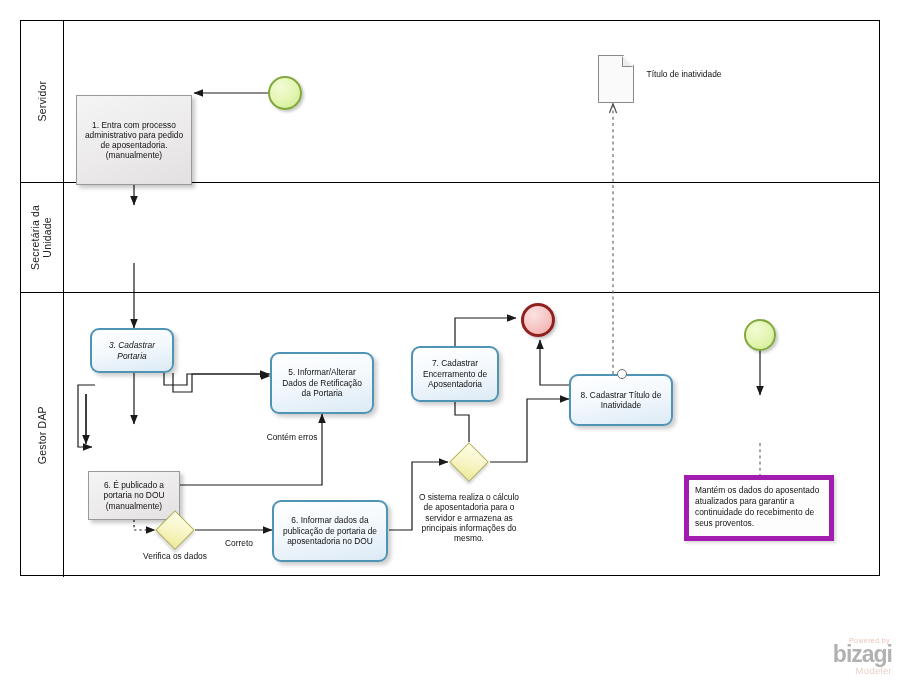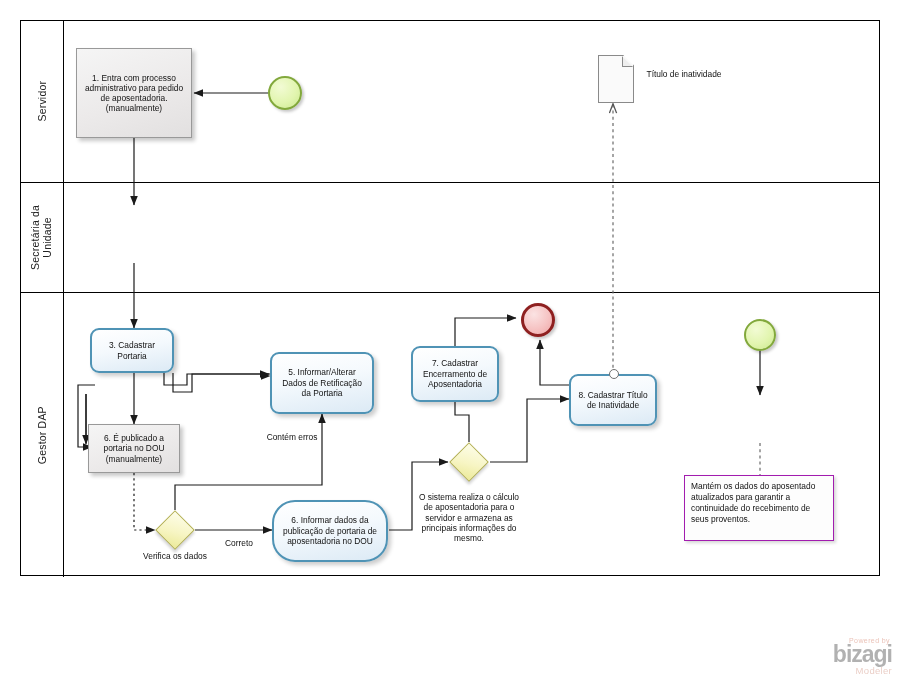--- a/index.html
+++ b/index.html
@@ -17,21 +17,21 @@
 
   
   .node{position:absolute;box-sizing:border-box;}
 
   
   .task-manual{
     background:linear-gradient(160deg,#f5f5f5 0%,#eceaea 55%,#e2e0e0 100%);
     border:1px solid #999;
     box-shadow:3px 3px 4px rgba(0,0,0,.22);
     display:flex;align-items:center;justify-content:center;text-align:center;
-    font-size:8.4px;color:#111;line-height:1.22;padding:3px 5px;
+    font-size:8.4px;color:#111;line-height:1.22;padding:3px 5px;margin-top:47px;
   }
   
   .task-sys{
     background:linear-gradient(170deg,#ffffff 0%,#f4f9fd 45%,#dceaf5 100%);
     border:2px solid #4f93b5;border-radius:9px;
     box-shadow:3px 3px 4px rgba(0,0,0,.20);
     display:flex;align-items:center;justify-content:center;text-align:center;
     font-size:8.4px;color:#111;line-height:1.24;padding:3px 6px;
   }
   .task-sys .mkr{position:absolute;top:-7px;left:50%;margin-left:-4px;width:8px;height:8px;border:1px solid #6f6f6f;border-radius:50%;background:#fff;}
@@ -46,21 +46,21 @@
       background:linear-gradient(150deg,#fdfde8 0%,#f7f5c4 55%,#ecea9a 100%);
       border:1.6px solid #b2ae4d;box-shadow:2px 2px 3px rgba(0,0,0,.18);}
 
   
   .dataobj{background:#fafafa;border:1px solid #8a8a8a;box-shadow:2px 2px 3px rgba(0,0,0,.18);
            clip-path:polygon(0 0,70% 0,100% 22%,100% 100%,0 100%);}
   .dataobj-fold{position:absolute;right:0;top:0;width:30%;height:22%;border-left:1px solid #8a8a8a;border-bottom:1px solid #8a8a8a;background:#eee;
            clip-path:polygon(0 0,100% 100%,0 100%);}
 
   
-  .annot{background:#fdfdfd;border:1px solid #a21caf;box-shadow:2px 2px 3px rgba(0,0,0,.16);
+  .annot{background:#fdfdfd;border:5px solid #a21caf;box-shadow:2px 2px 3px rgba(0,0,0,.16);
          font-size:8.4px;color:#111;line-height:1.32;padding:5px 6px;text-align:left;}
 
   
   .lbl{position:absolute;font-size:8.4px;color:#111;line-height:1.22;text-align:center;}
   .lbl-left{text-align:center;}
 
   
   .wm{position:absolute;right:8px;bottom:6px;text-align:right;opacity:.55;}
   .wm .p{font-size:7px;color:#d98d7a;letter-spacing:.4px;margin-right:2px;}
   .wm .b{font-size:23px;color:#737373;font-weight:bold;letter-spacing:-1px;line-height:.92;}
@@ -170,41 +170,41 @@
   <div class="node task-manual" style="left:76px;top:48px;width:116px;height:90px;">
     <span>1. Entra com processo administrativo para pedido de aposentadoria. (manualmente)</span>
   </div>
 
   <div class="node dataobj" style="left:598px;top:55px;width:36px;height:48px;">
     <div class="dataobj-fold"></div>
   </div>
   <div class="lbl lbl-left" style="left:642px;top:69px;width:84px;">Título de inatividade</div>
 
 
-  <div class="node task-sys" style="left:90px;top:328px;width:84px;height:45px;">
+  <div class="node task-sys" style="left:90px;top:328px;width:84px;height:45px;font-style:italic;">
     <span>3. Cadastrar Portaria</span>
   </div>
 
   <div class="node task-manual" style="left:88px;top:424px;width:92px;height:49px;">
     <span>6. É publicado a portaria no DOU (manualmente)</span>
   </div>
 
   <div class="node task-sys" style="left:270px;top:352px;width:104px;height:62px;">
     <span>5. Informar/Alterar Dados de Retificação da Portaria</span>
   </div>
 
-  <div class="node task-sys" style="left:272px;top:500px;width:116px;height:62px;border-radius:23px;">
+  <div class="node task-sys" style="left:272px;top:500px;width:116px;height:62px;">
     <span>6. Informar  dados da publicação de portaria de aposentadoria no DOU</span>
   </div>
 
   <div class="node task-sys" style="left:411px;top:346px;width:88px;height:56px;">
     <span>7. Cadastrar Encerramento de Aposentadoria</span>
   </div>
 
-  <div class="node task-sys" style="left:569px;top:374px;width:88px;height:52px;">
+  <div class="node task-sys" style="left:569px;top:374px;width:104px;height:52px;">
     <div class="mkr"></div>
     <span>8. Cadastrar Título de Inatividade</span>
   </div>
 
   <div class="node gw" style="left:161px;top:516px;width:28px;height:28px;"></div>
   <div class="lbl" style="left:137px;top:551px;width:76px;">Verifica os dados</div>
 
   <div class="node gw" style="left:455px;top:448px;width:28px;height:28px;"></div>
   <div class="lbl" style="left:418px;top:492px;width:102px;">O sistema realiza o cálculo de aposentadoria para o servidor e armazena as principais informações do mesmo.</div>
 

